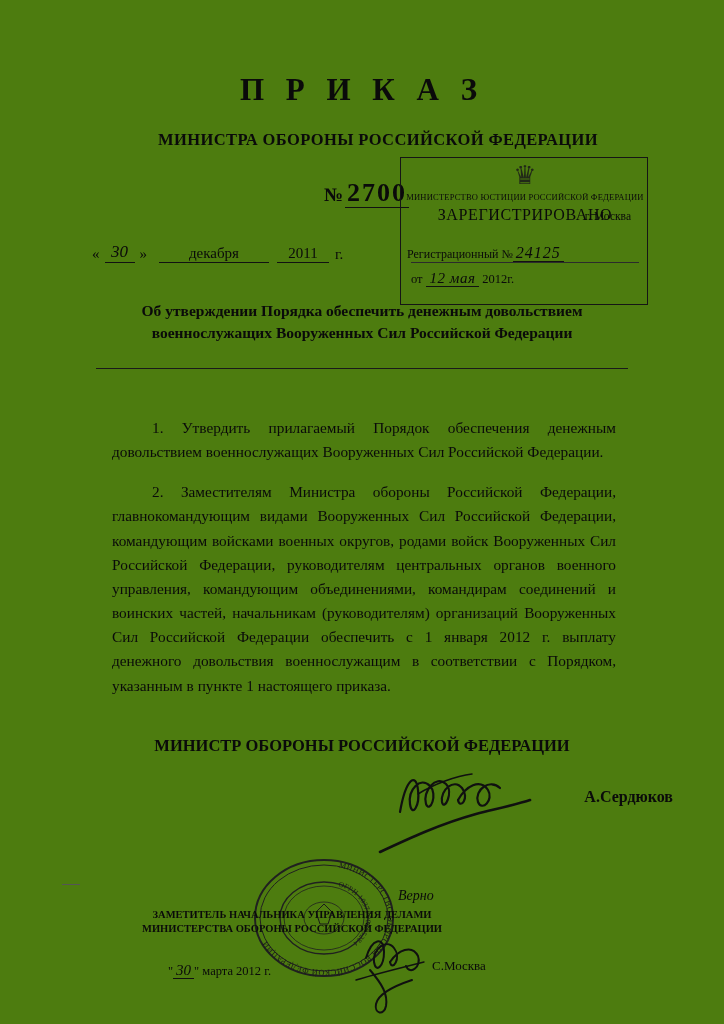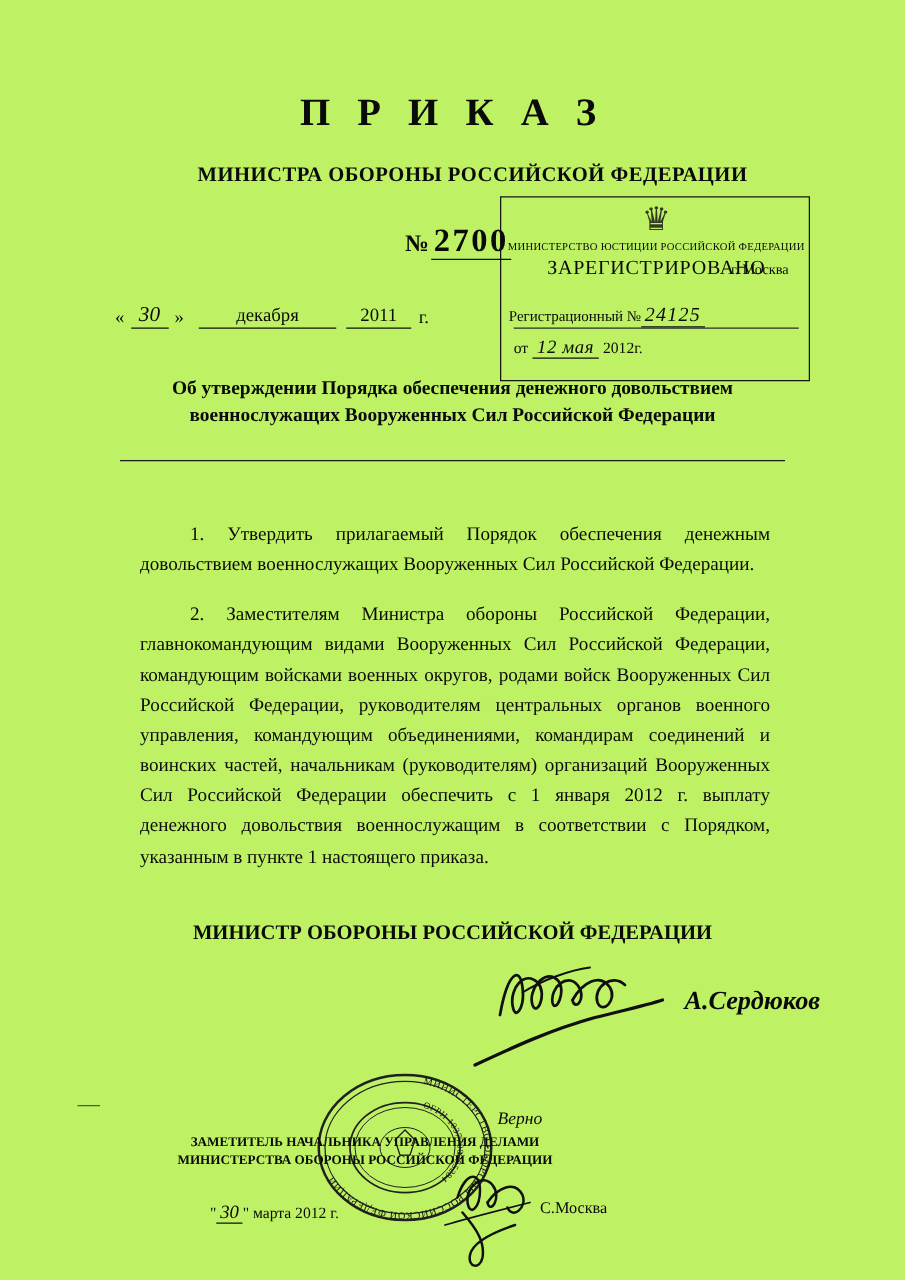--- a/index.html
+++ b/index.html
@@ -13,21 +13,21 @@
     position: relative;
     font-family: "Liberation Serif", serif;
     color: #0a0a0a;
     overflow: hidden;
   }
   .page {
     position: absolute;
     inset: 0;
     width: 724px;
     height: 1024px;
-    background: #bef264;
+    background: #4d7c0f;
   }
 
   
   .doc-title {
     position: absolute;
     top: 72px;
     left: 0;
     width: 724px;
     text-align: center;
     font-size: 31px;
@@ -233,24 +233,23 @@
     top: 736px;
     left: 0;
     width: 724px;
     text-align: center;
     font-size: 16.5px;
     font-weight: bold;
   }
   .signer-name {
     position: absolute;
     top: 788px;
-    right: 68px;
-    font-size: 21px;
-    font-weight: bold;
-    font-style: italic;
+    right: 51px;
+    font-size: 16px;
+    font-weight: bold;
   }
   .signature-svg {
     position: absolute;
     top: 760px;
     left: 360px;
     width: 220px;
     height: 110px;
   }
 
   
@@ -340,21 +339,21 @@
     <div class="reg-city">г. Москва</div>
     <div class="reg-numline">
       <span>Регистрационный №</span><span class="reg-num-hand">24125</span>
     </div>
     <div class="reg-inner-line"></div>
     <div class="reg-dateline">
       <span>от</span><span class="reg-date-hand">12 мая</span><span>2012</span><span>г.</span>
     </div>
   </div>
 
-  <div class="subject">Об утверждении Порядка обеспечения денежного довольствием военнослужащих Вооруженных Сил Российской Федерации</div>
+  <div class="subject">Об утверждении Порядка обеспечить денежным довольствием военнослужащих Вооруженных Сил Российской Федерации</div>
   <div class="hr-sep"></div>
 
   <div class="body-text">
     <p>1. Утвердить прилагаемый Порядок обеспечения денежным довольствием военнослужащих Вооруженных Сил Российской Федерации.</p>
     <p>2. Заместителям Министра обороны Российской Федерации, главнокомандующим видами Вооруженных Сил Российской Федерации, командующим войсками военных округов, родами войск Вооруженных Сил Российской Федерации, руководителям центральных органов военного управления, командующим объединениями, командирам соединений и воинских частей, начальникам (руководителям) организаций Вооруженных Сил Российской Федерации обеспечить с 1 января 2012 г. выплату денежного довольствия военнослужащим в соответствии с Порядком, указанным в пункте 1 настоящего приказа.</p>
   </div>
 
   <div class="minister-line">МИНИСТР ОБОРОНЫ РОССИЙСКОЙ ФЕДЕРАЦИИ</div>
   <div class="signer-name">А.Сердюков</div>
 

